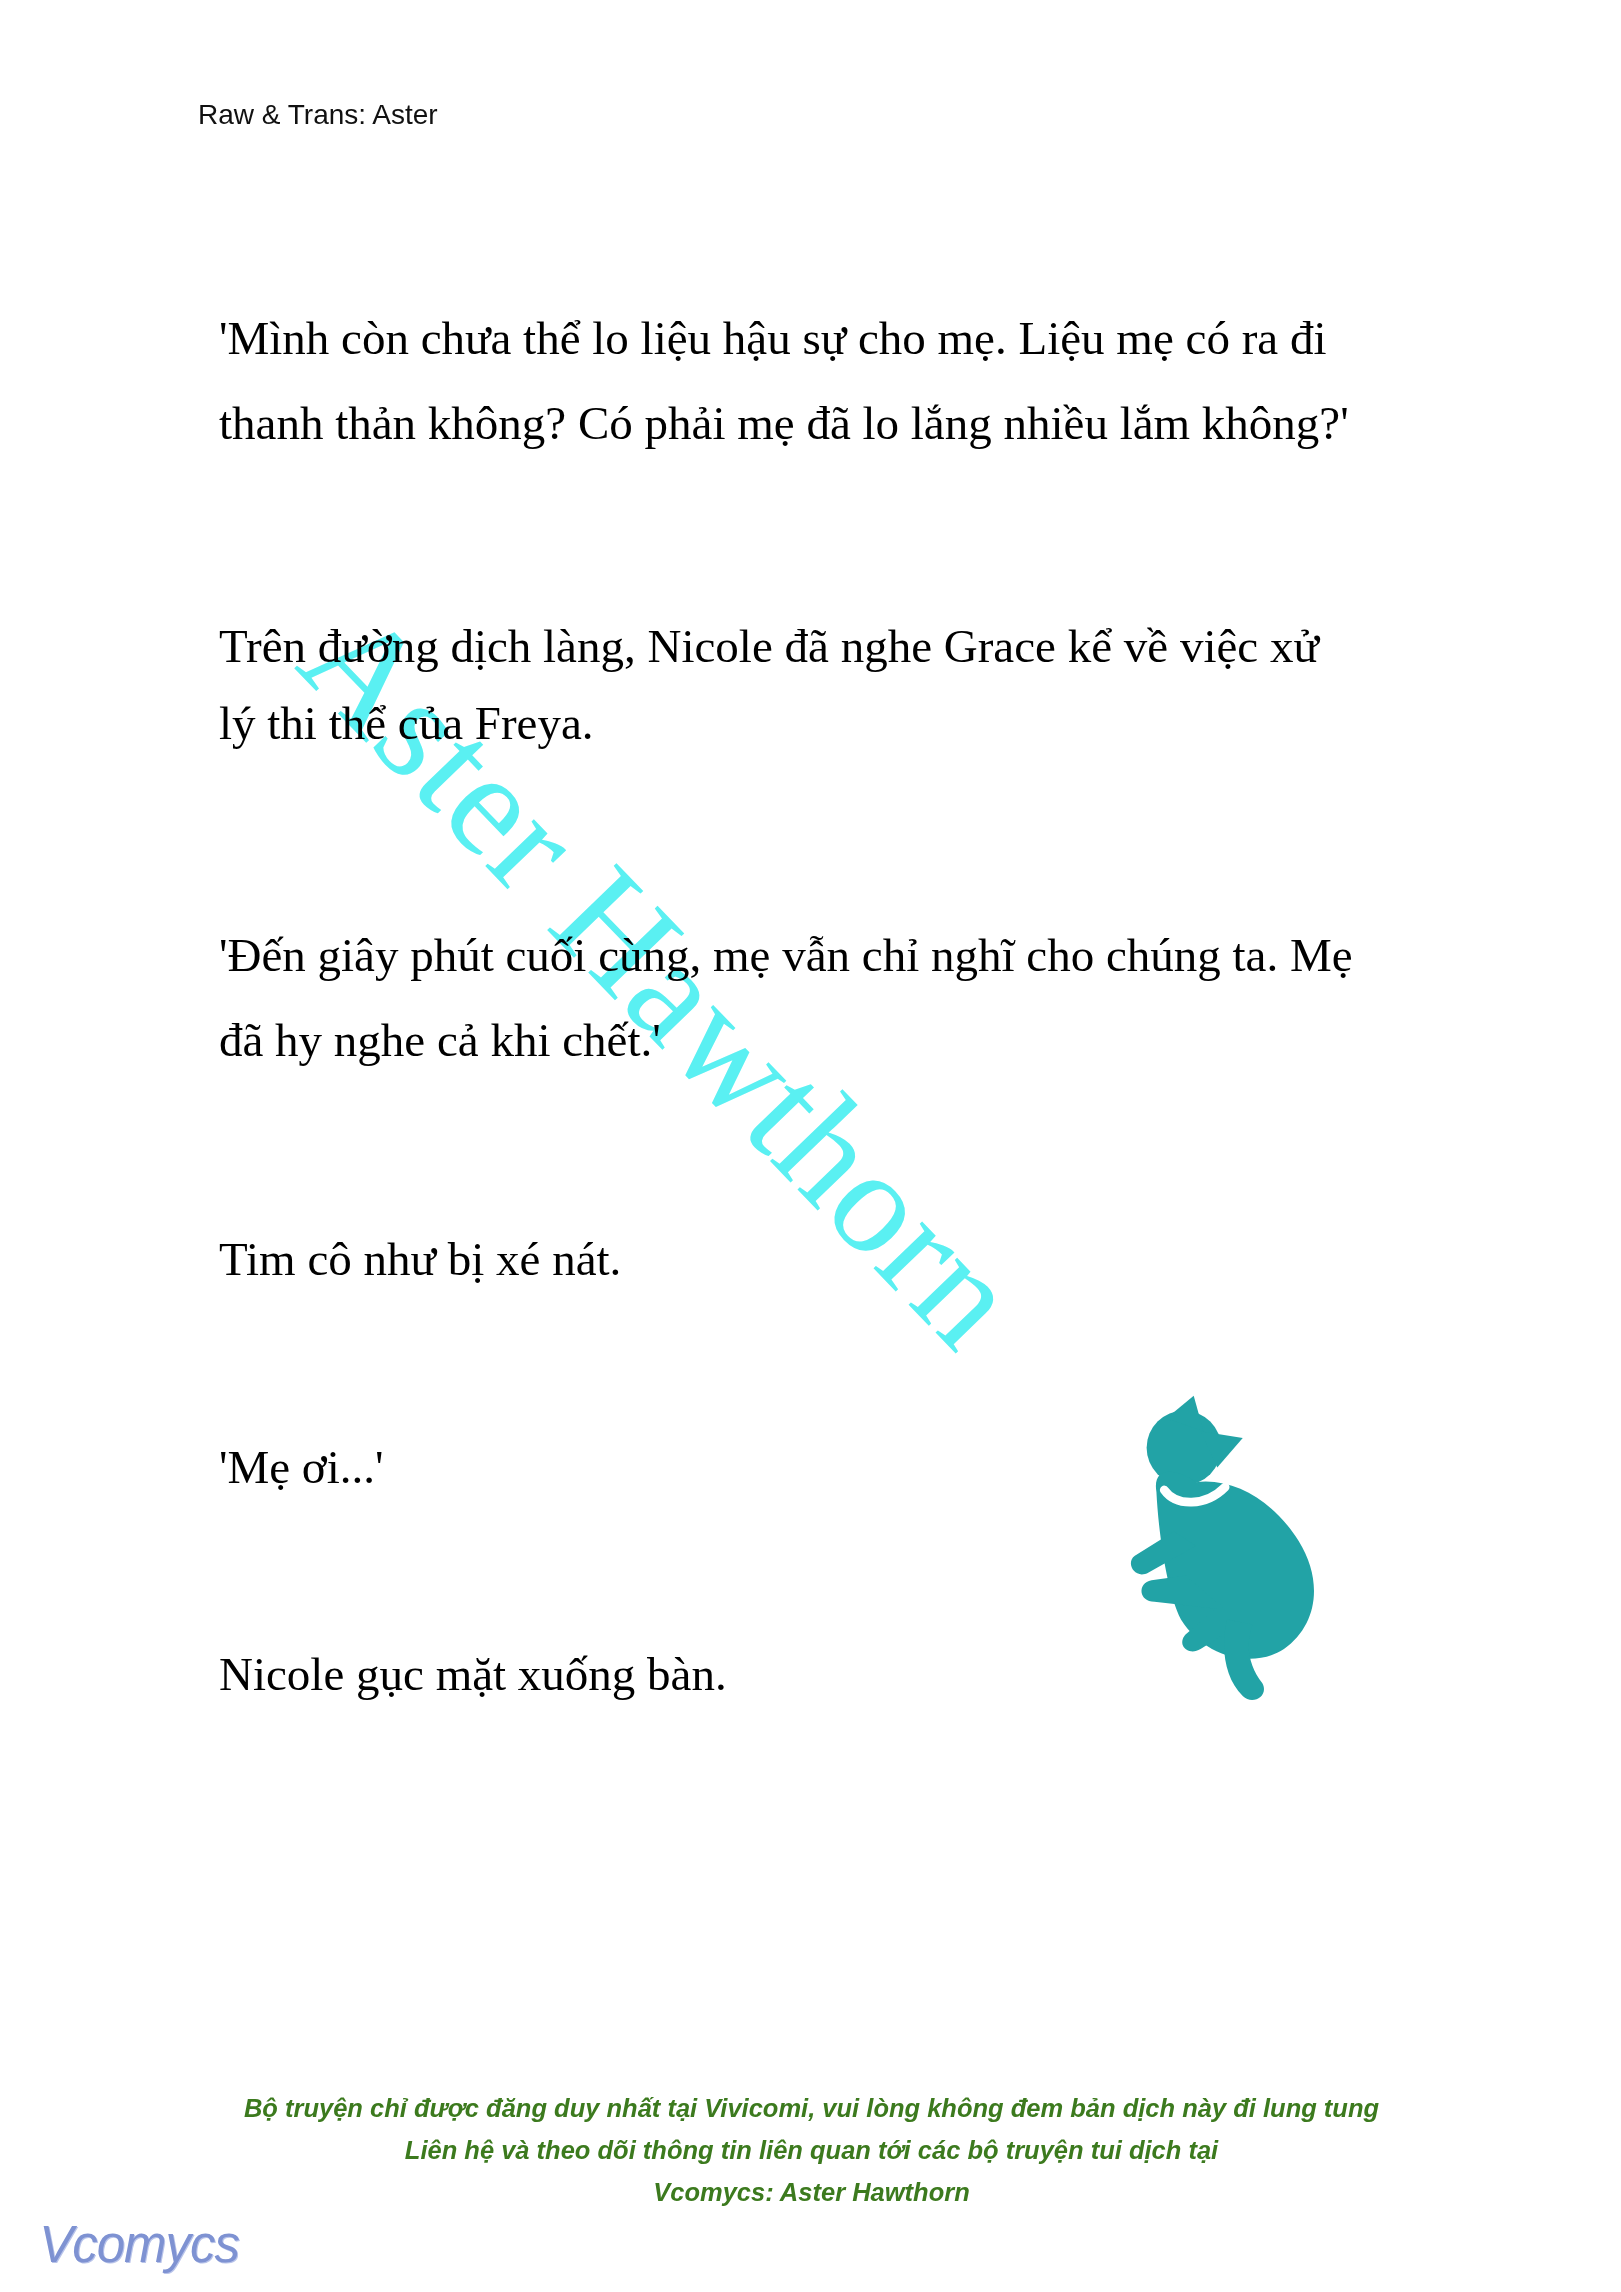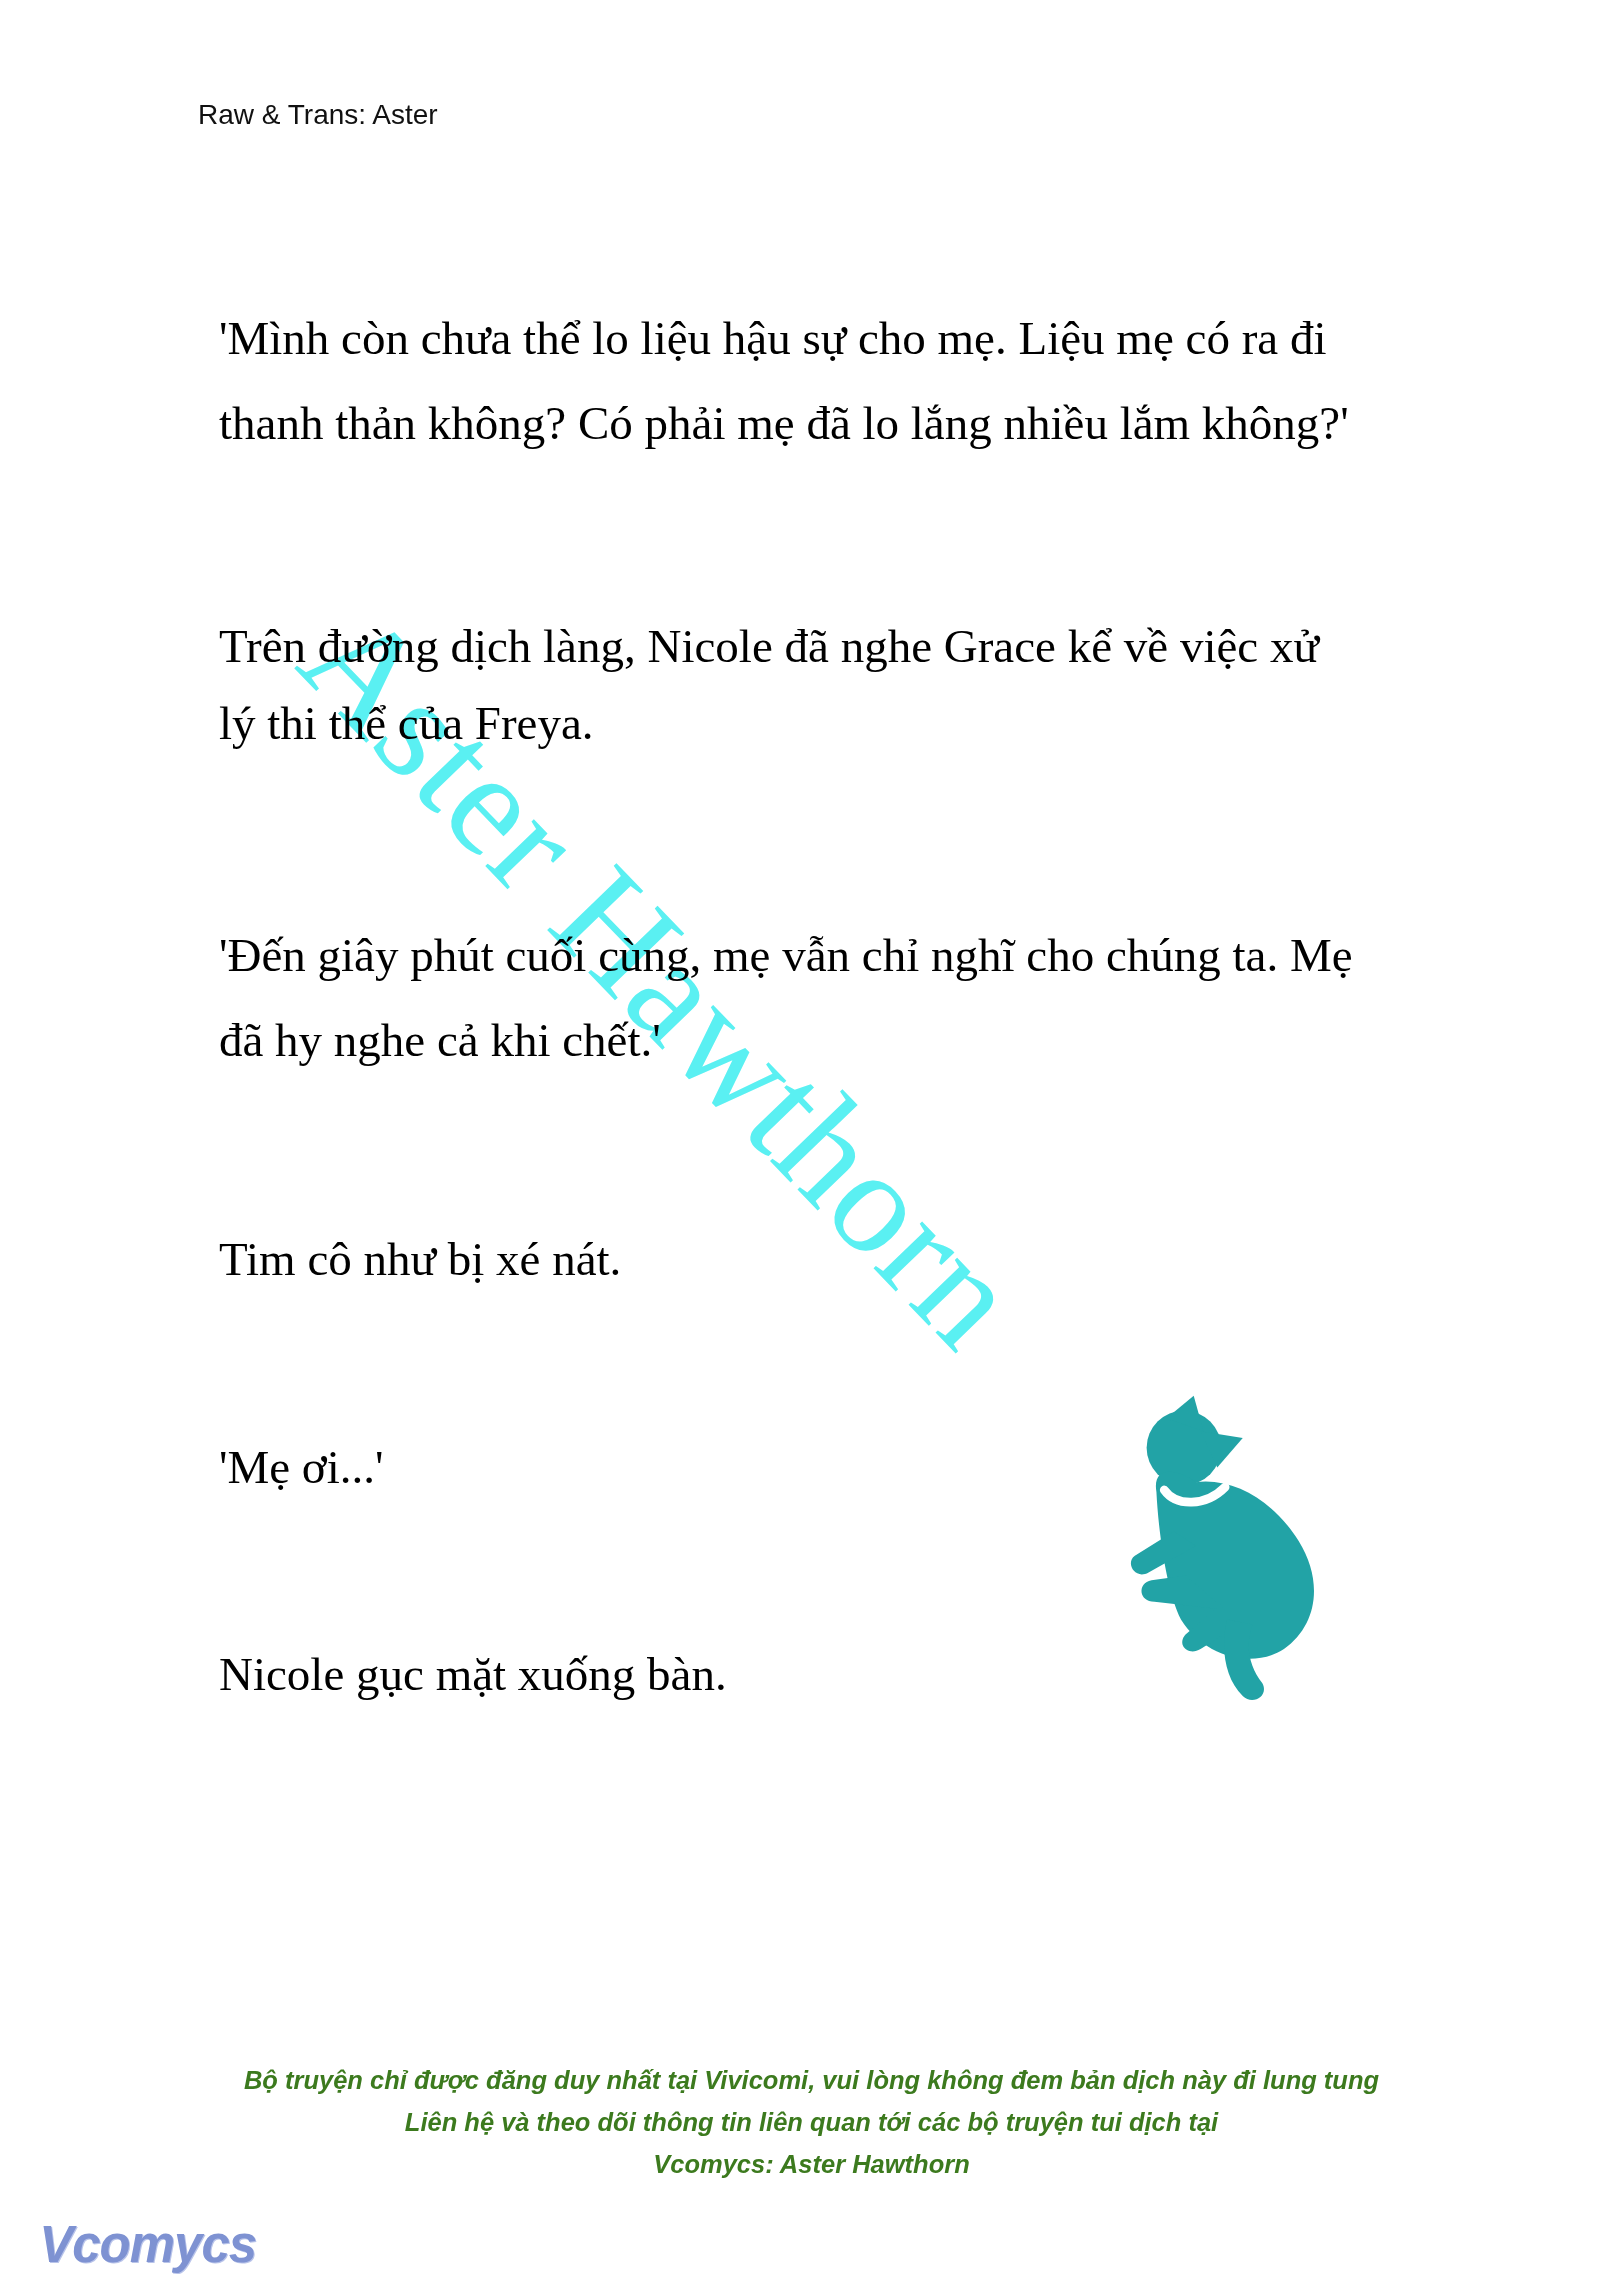--- a/index.html
+++ b/index.html
@@ -69,35 +69,36 @@
       width: 1225px;
       text-align: center;
       font-family: "Liberation Sans", sans-serif;
       font-weight: bold;
       font-style: italic;
       font-size: 25.5px;
       line-height: 31px;
       color: #3C7A1E;
       white-space: nowrap;
       z-index: 2;
+      margin-top: 28px;
     }
     .logo {
       position: absolute;
       left: 27.4px;
       top: 2213px;
       width: 221px;
       height: 76px;
       z-index: 2;
     }
     .logo-text {
       position: absolute;
       left: 11.8px;
       top: 3.9px;
       font-family: "Liberation Sans", sans-serif;
-      font-weight: bold;
+      font-weight: normal;
       font-style: italic;
       font-size: 51px;
       line-height: 55px;
       letter-spacing: -1px;
       color: #7E92D2;
       text-shadow: 1px 1px 0 #b9c4ea;
       white-space: nowrap;
     }
   </style>
 </head>

